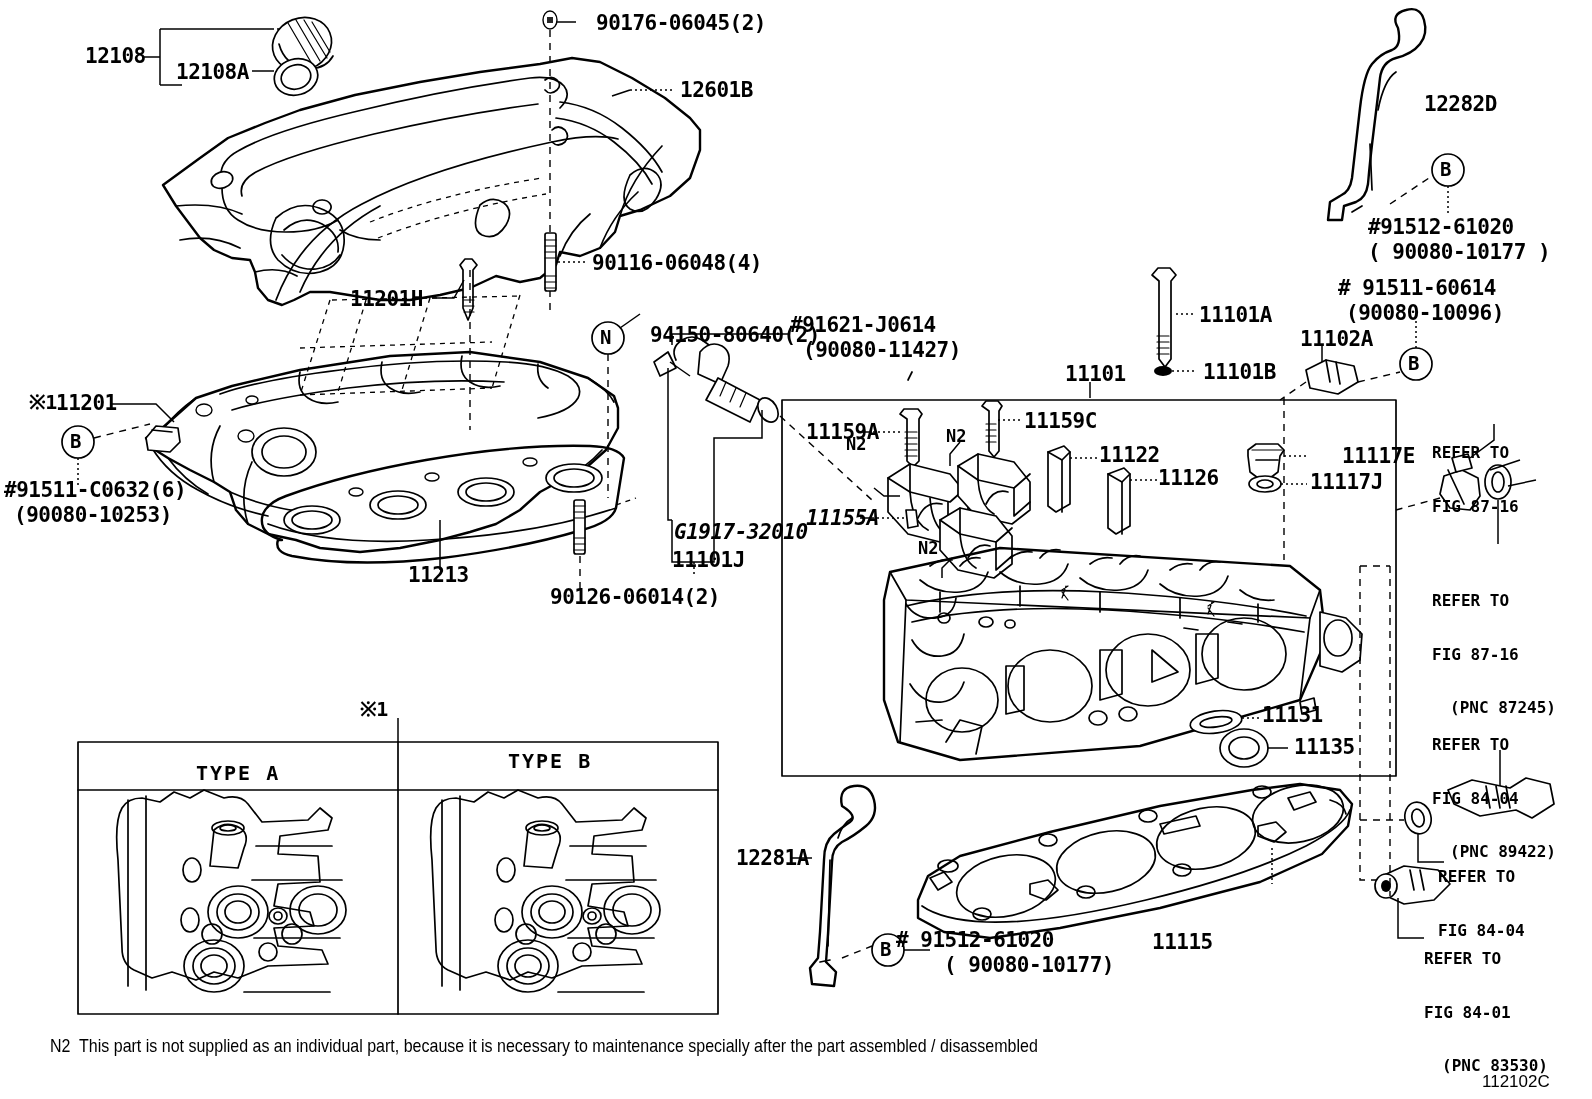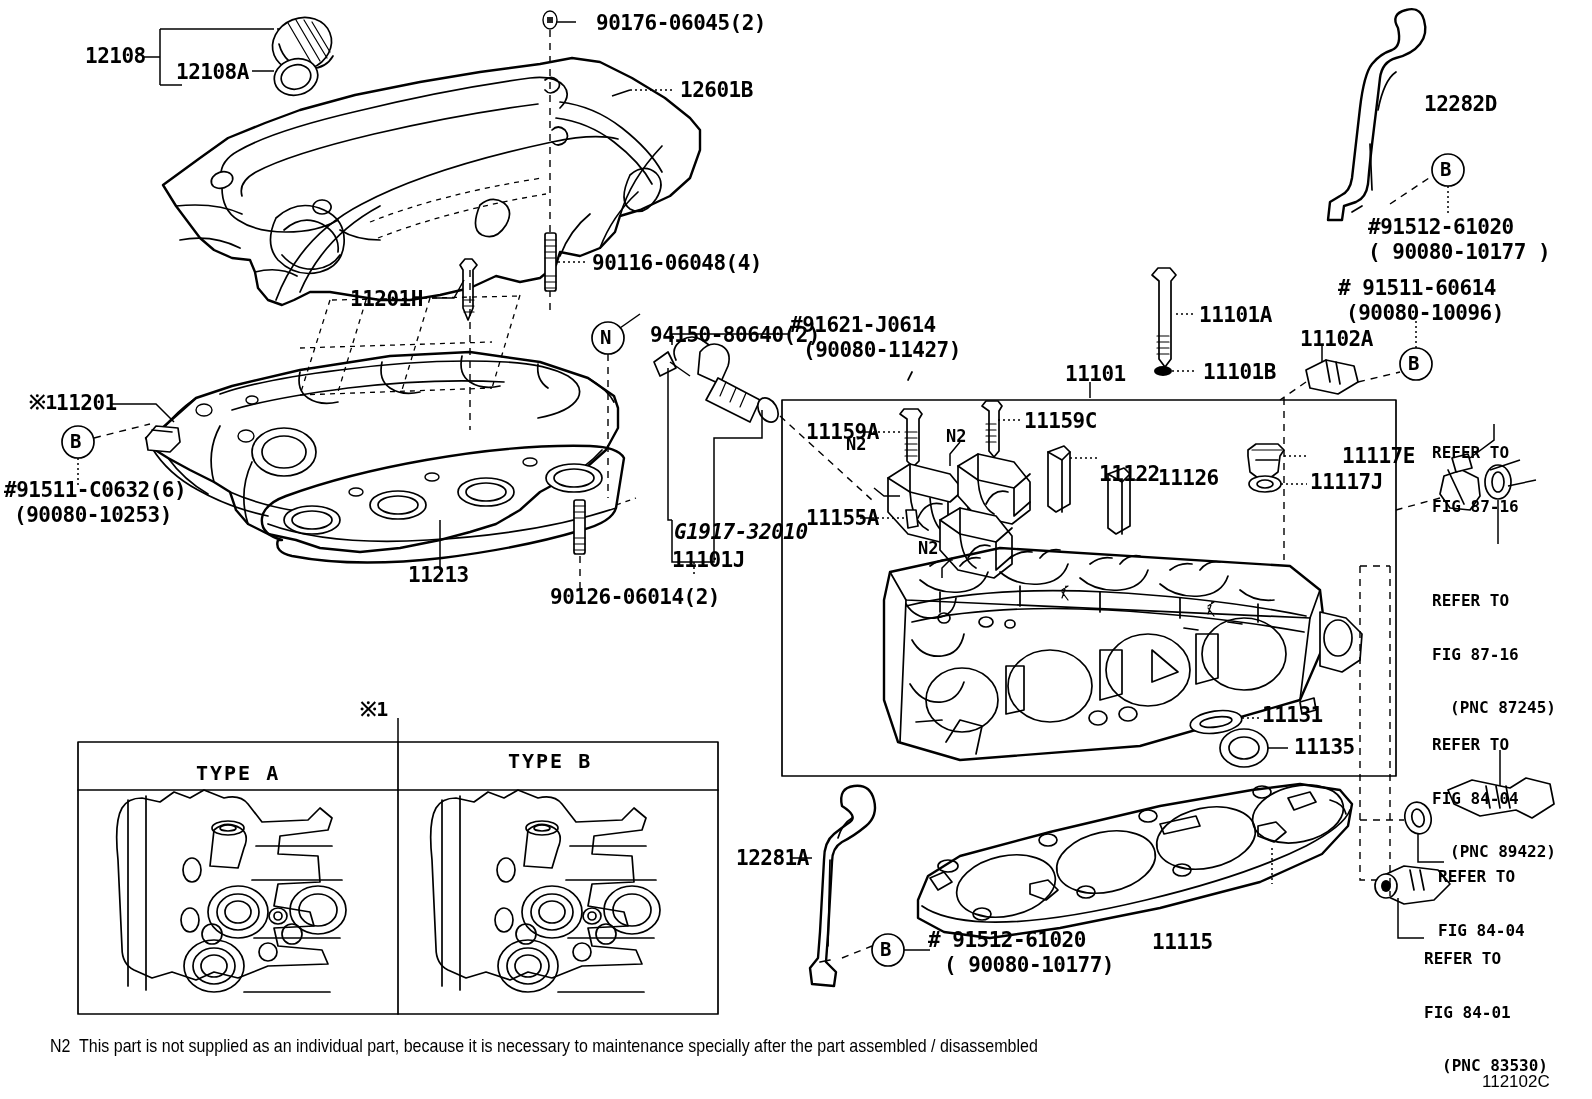--- a/index.html
+++ b/index.html
@@ -582,31 +582,31 @@
 <div class="lbl" style="left:1368px; top:240px;">( 90080-10177 )</div>
 <div class="lbl" style="left:1338px; top:276px;"># 91511-60614</div>
 <div class="lbl" style="left:1346px; top:301px;">(90080-10096)</div>
 <div class="lbl" style="left:1199px; top:303px;">11101A</div>
 <div class="lbl" style="left:1203px; top:360px;">11101B</div>
 <div class="lbl" style="left:1300px; top:327px;">11102A</div>
 <div class="lbl" style="left:1065px; top:362px;">11101</div>
 
 <div class="lbl" style="left:806px;  top:420px;">11159A</div>
 <div class="lbl" style="left:1024px; top:409px;">11159C</div>
-<div class="lbl" style="left:1099px; top:443px;margin-top:19px;">11122</div>
+<div class="lbl" style="left:1099px; top:443px;">11122</div>
 <div class="lbl" style="left:1158px; top:466px;">11126</div>
-<div class="lbl" style="left:806px;  top:506px;">11155A</div>
+<div class="lbl" style="left:806px;  top:506px;font-style:italic;">11155A</div>
 <div class="lbl" style="left:1310px; top:444px;margin-left:32px;">11117E</div>
 <div class="lbl" style="left:1310px; top:470px;">11117J</div>
 <div class="lbl" style="left:1262px; top:703px;">11131</div>
 <div class="lbl" style="left:1294px; top:735px;text-align:center;">11135</div>
 
 <div class="lbl" style="left:1152px; top:882px;margin-top:48px;">11115</div>
 <div class="lbl" style="left:736px;  top:846px;">12281A</div>
-<div class="lbl" style="left:928px;  top:928px;"># 91512-61020</div>
+<div class="lbl" style="left:896px;  top:928px;"># 91512-61020</div>
 <div class="lbl" style="left:944px;  top:953px;">( 90080-10177)</div>
 
 <div class="lbl n2" style="left:846px; top:434px;">N2</div>
 <div class="lbl n2" style="left:946px; top:426px;">N2</div>
 <div class="lbl n2" style="left:918px; top:538px;">N2</div>
 
 <div class="lbl refer" style="left:1432px; top:408px;">
   <div>REFER TO</div>
   <div>FIG 87-16</div>
 </div>

